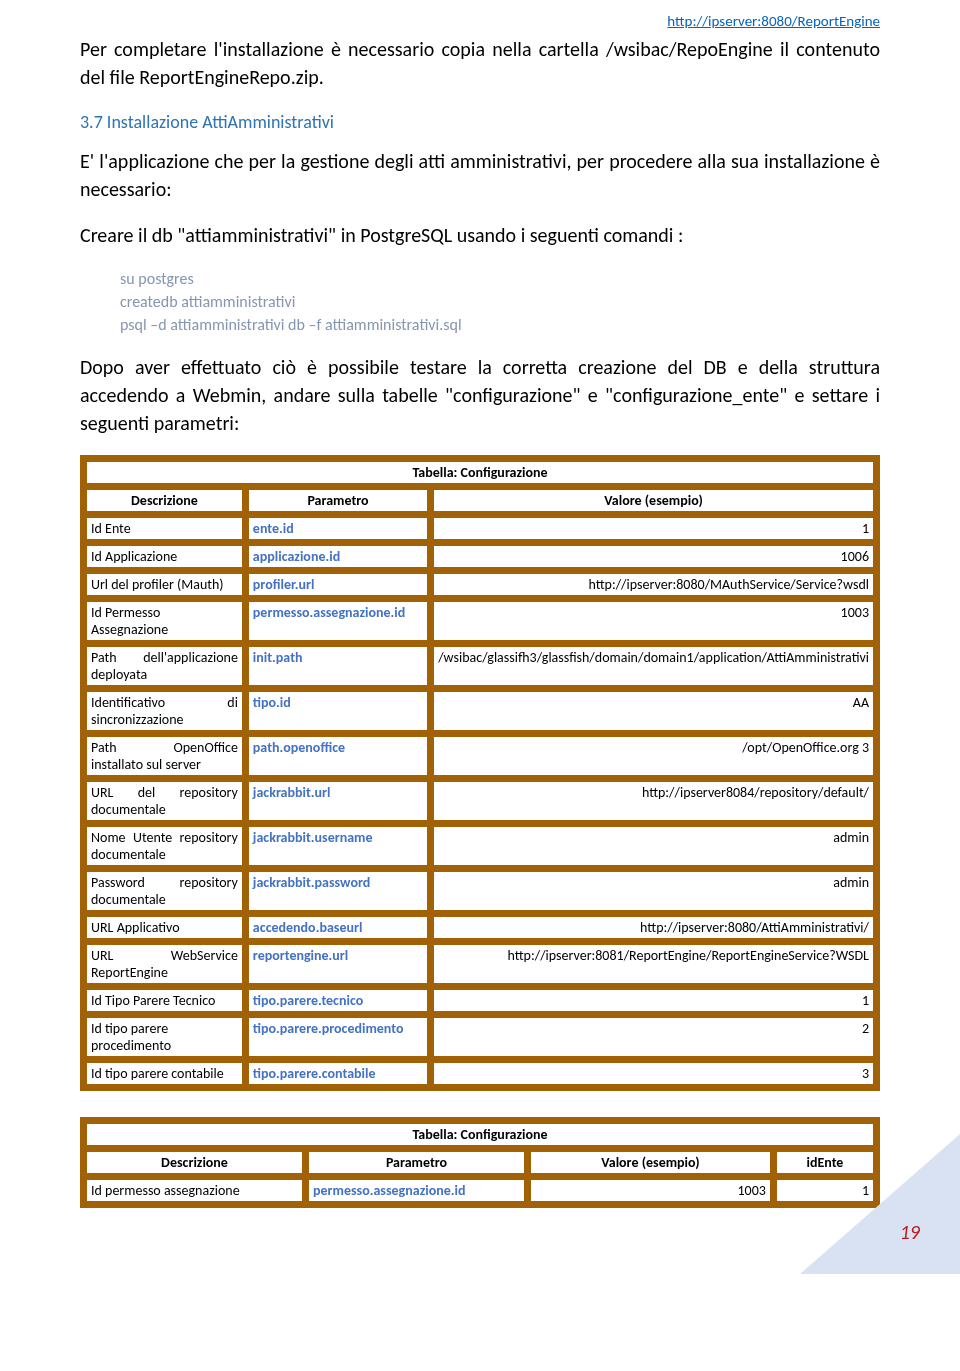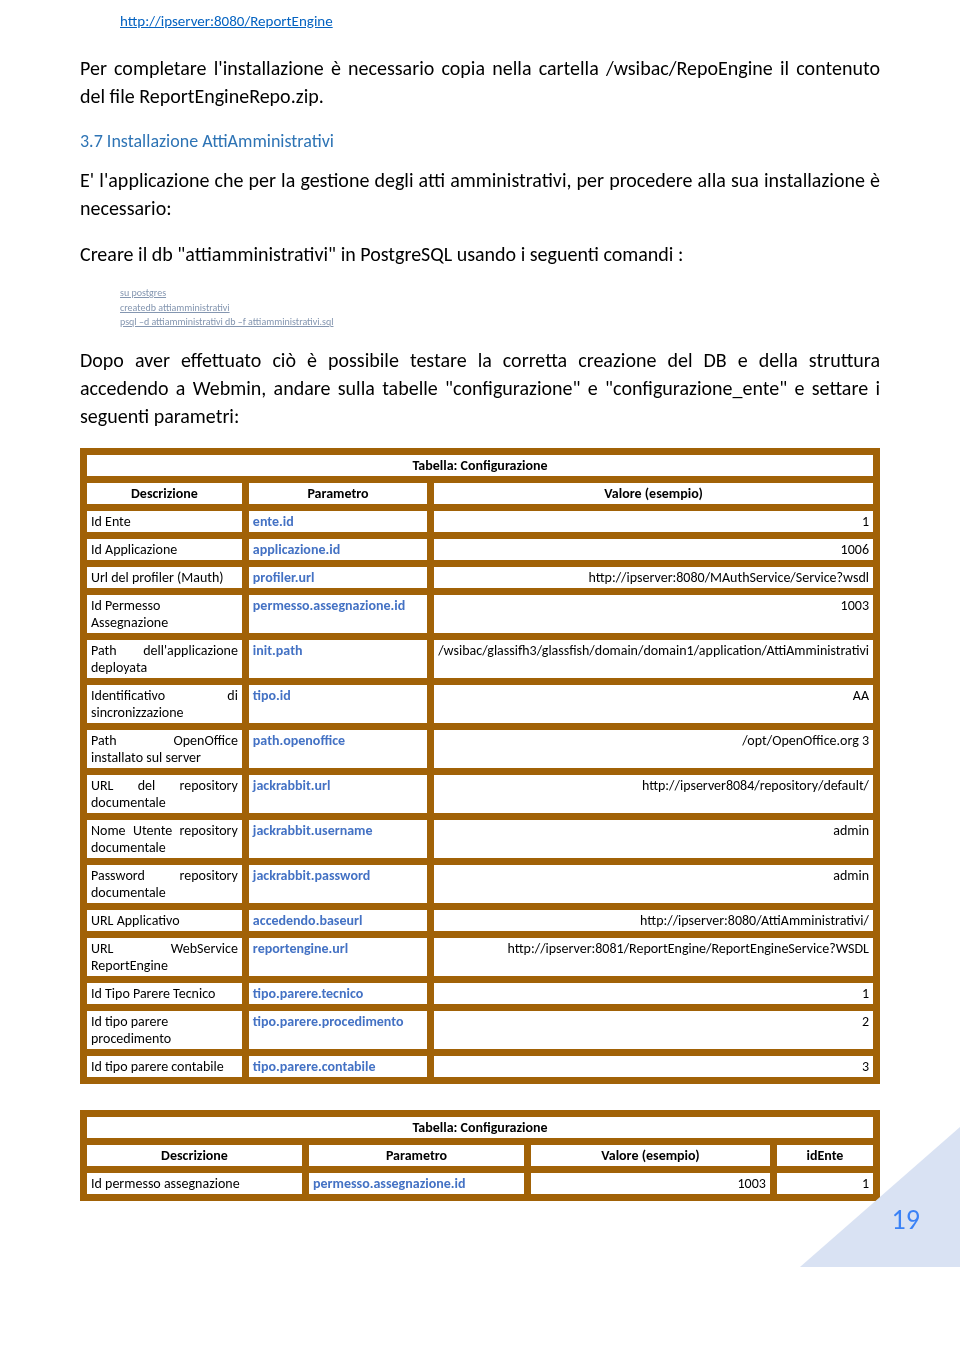--- a/index.html
+++ b/index.html
@@ -8,42 +8,42 @@
     margin: 0;
     padding: 0 80px 40px 80px;
     color: #000;
     position: relative;
     width: 960px;
     box-sizing: border-box;
   }
   .url-link {
     color: #0563C1;
     text-decoration: underline;
-    margin: 12px 0 24px 40px;
+    margin: 12px 0 5px 40px;
     font-size: 15px;
+    text-align: right;
   }
   .para {
     font-size: 20px;
     line-height: 1.4;
     text-align: justify;
     margin: 0 0 18px 0;
   }
   .section-heading {
     color: #2E74B5;
     font-size: 18px;
     font-weight: 400;
     margin: 20px 0 14px 0;
   }
   .code-block {
     color: #8496B0;
-    font-size: 10px;
+    font-size: 16px;
     padding-left: 40px;
     margin: 3px 0 16px 0;
     line-height: 1.45;
-    text-decoration: underline;
   }
   table {
     border-collapse: collapse;
     width: 100%;
     font-size: 14px;
     margin: 6px 0 26px 0;
   }
   td, th {
     border: 7px solid #a16207;
     padding: 2px 4px;
@@ -71,22 +71,23 @@
   .c-val { width: 42%; }
   .c2-desc { width: 28%; }
   .c2-param { width: 28%; }
   .c2-val { width: 31%; }
   .c2-id { width: 13%; }
   .just { text-align: justify; }
   .page-number {
     position: absolute;
     right: 40px;
     bottom: 30px;
-    font-size: 28px;
-    color: #3b82f6;
+    font-size: 20px;
+    color: #b91c1c;
+    font-style: italic;
   }
   .corner-triangle {
     position: absolute;
     right: 0;
     bottom: 0;
     width: 0;
     height: 0;
     border-left: 160px solid transparent;
     border-bottom: 140px solid #D9E2F3;
   }

